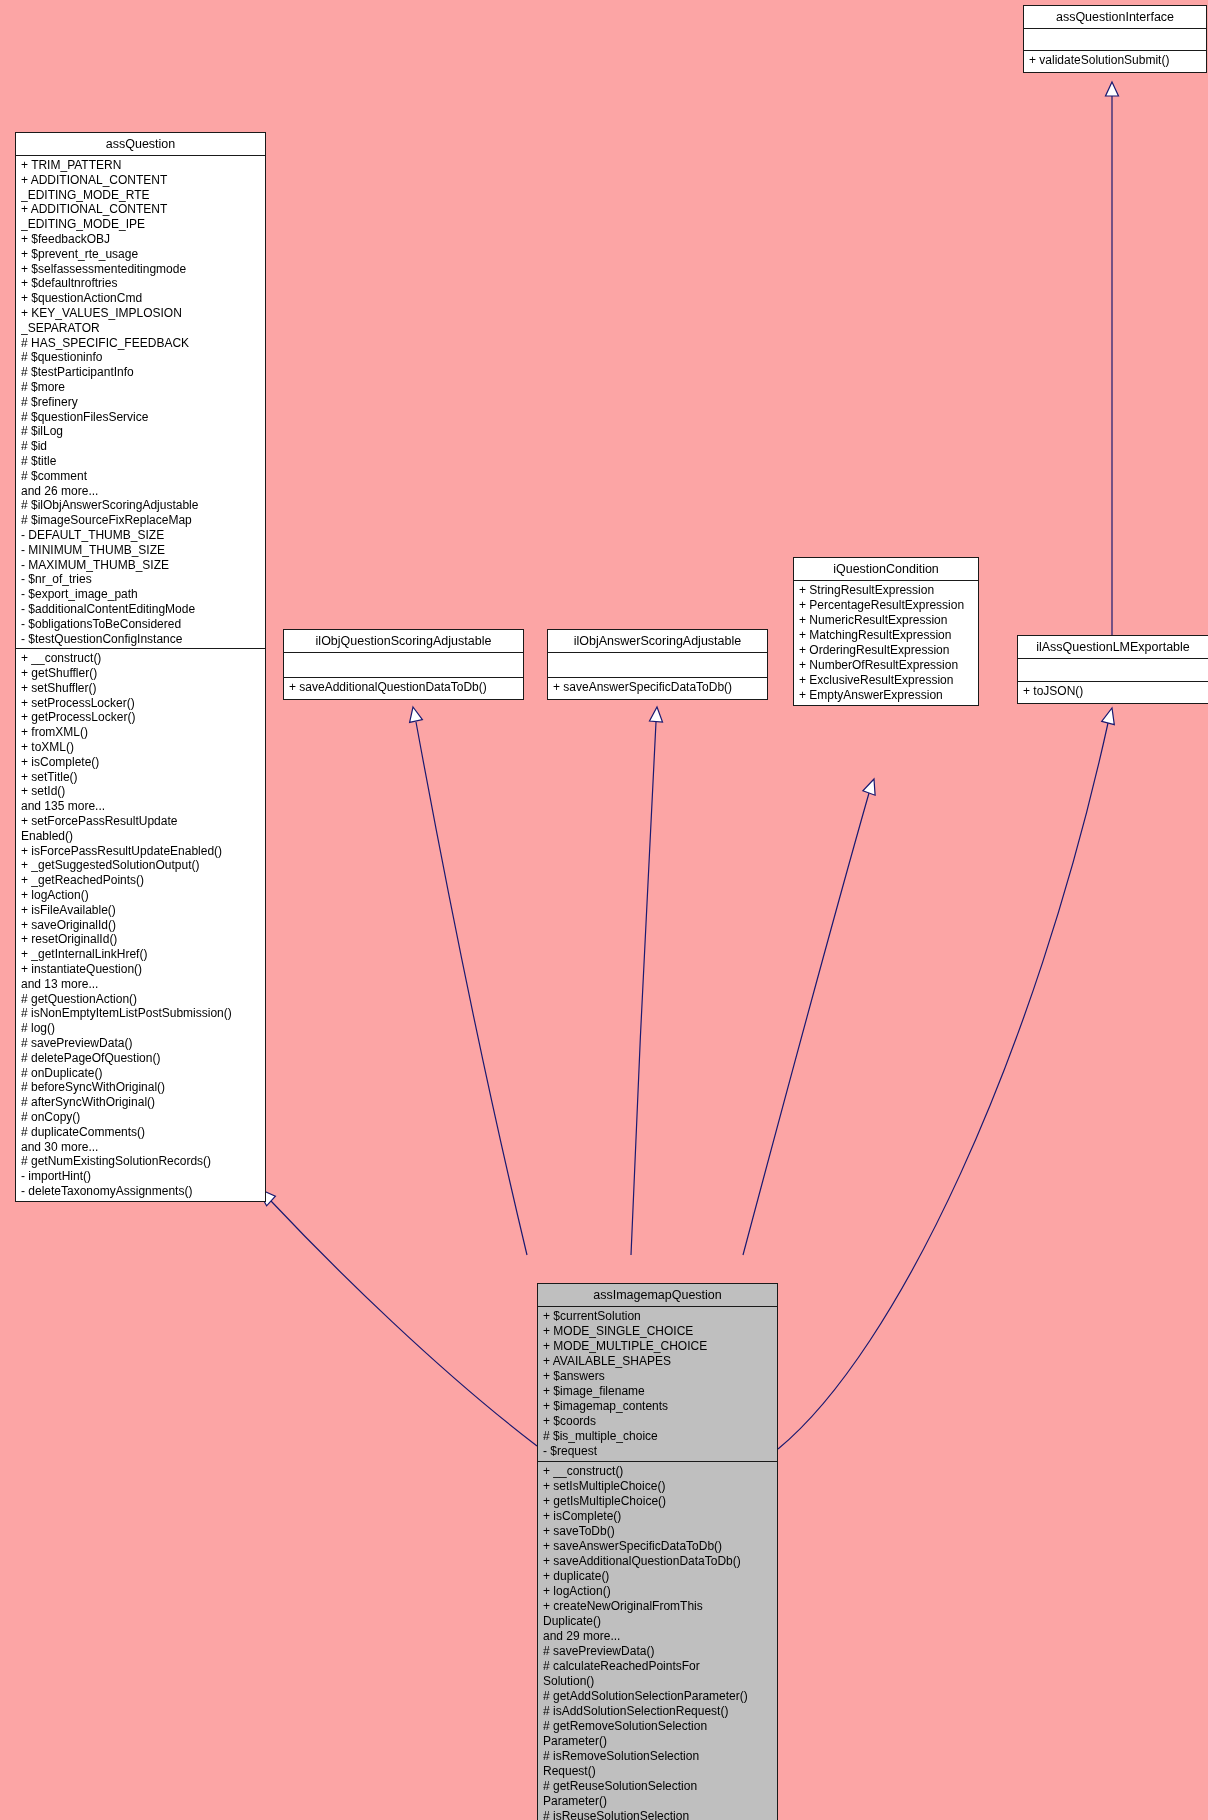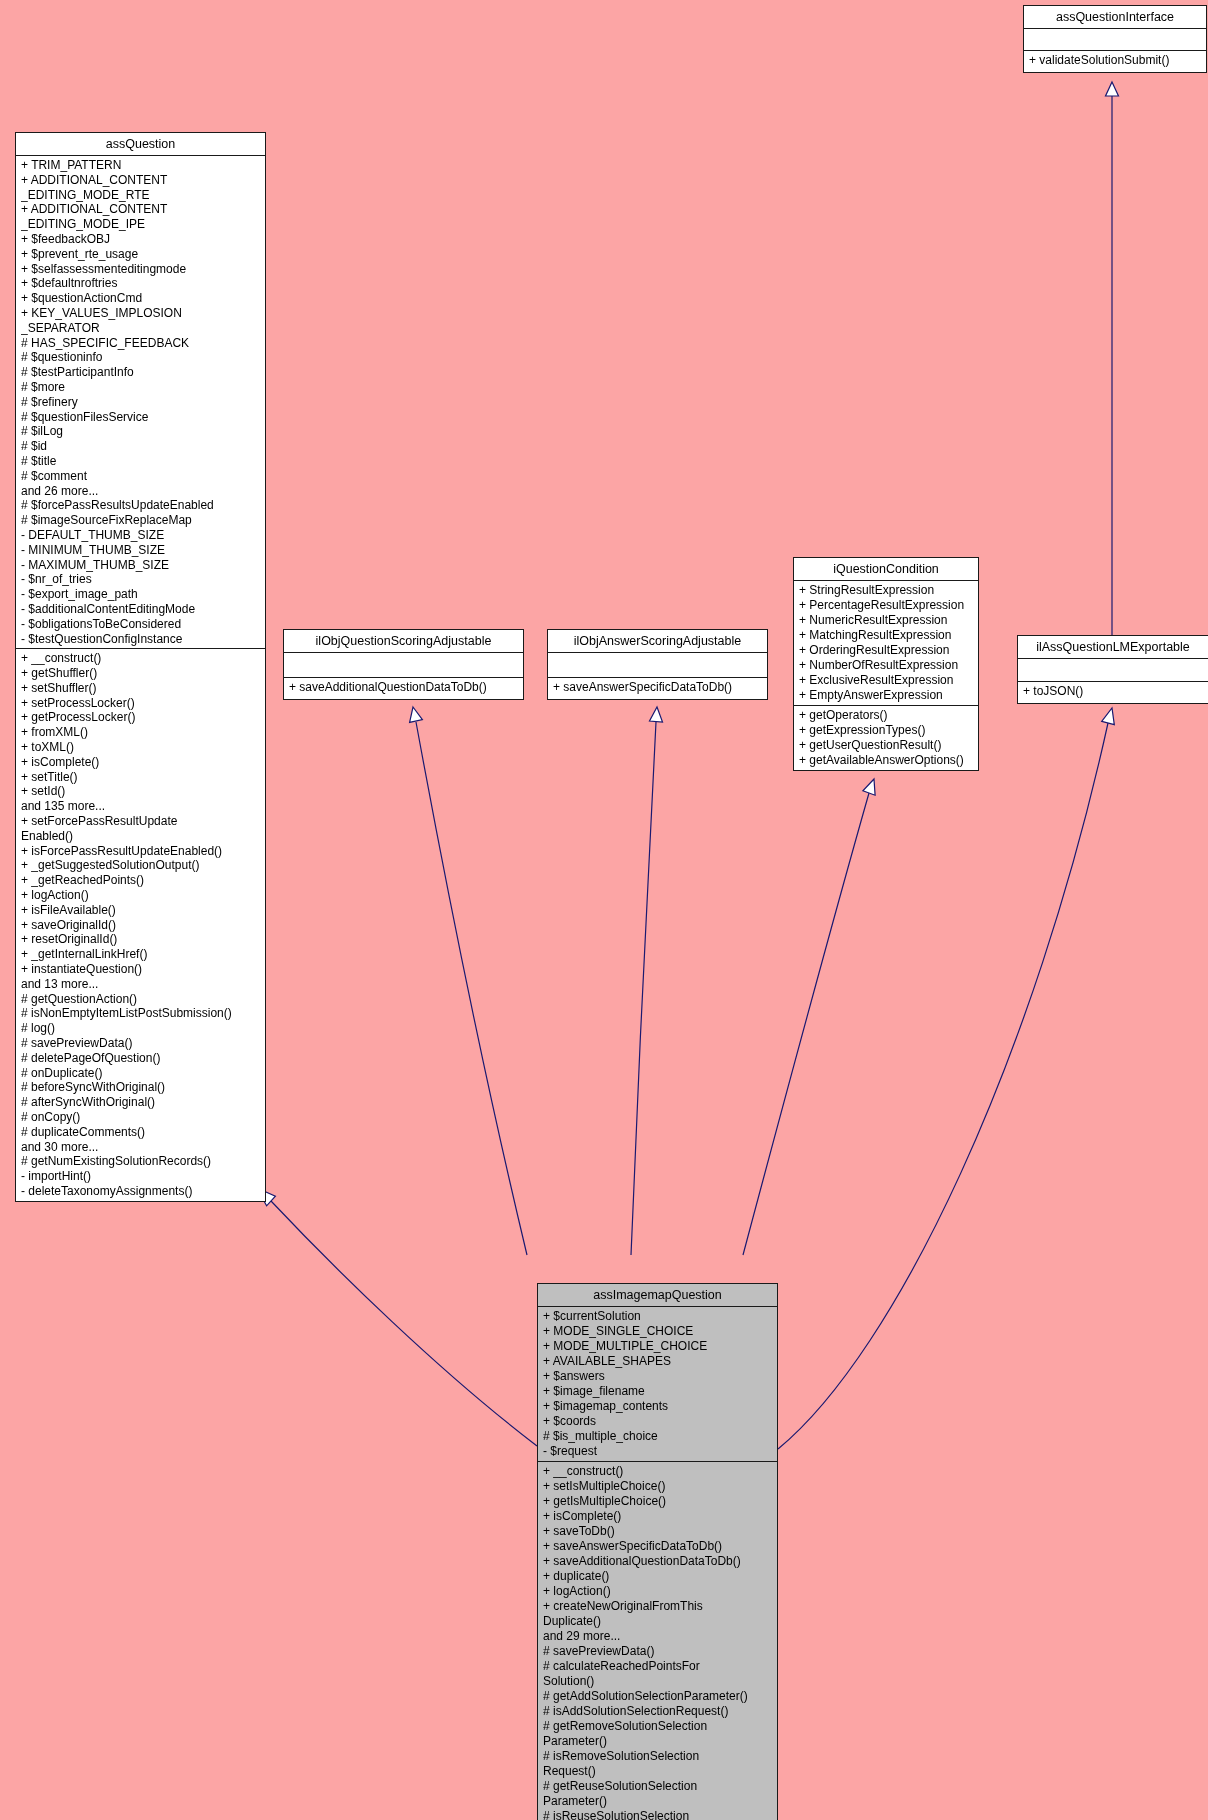--- a/index.html
+++ b/index.html
@@ -119,21 +119,21 @@
         <div class="m-line"># $questioninfo</div>
         <div class="m-line"># $testParticipantInfo</div>
         <div class="m-line"># $more</div>
         <div class="m-line"># $refinery</div>
         <div class="m-line"># $questionFilesService</div>
         <div class="m-line"># $ilLog</div>
         <div class="m-line"># $id</div>
         <div class="m-line"># $title</div>
         <div class="m-line"># $comment</div>
         <div class="m-line">and 26 more...</div>
-        <div class="m-line"># $forcePassResultsUpdateEnabled</div>
+        <div class="m-line"># $ilObjAnswerScoringAdjustable</div>
         <div class="m-line"># $imageSourceFixReplaceMap</div>
         <div class="m-line">- DEFAULT_THUMB_SIZE</div>
         <div class="m-line">- MINIMUM_THUMB_SIZE</div>
         <div class="m-line">- MAXIMUM_THUMB_SIZE</div>
         <div class="m-line">- $nr_of_tries</div>
         <div class="m-line">- $export_image_path</div>
         <div class="m-line">- $additionalContentEditingMode</div>
         <div class="m-line">- $obligationsToBeConsidered</div>
         <div class="m-line">- $testQuestionConfigInstance</div>
       </div>
@@ -199,26 +199,20 @@
     <div class="uml-section">
         <div class="m-line">+ StringResultExpression</div>
         <div class="m-line">+ PercentageResultExpression</div>
         <div class="m-line">+ NumericResultExpression</div>
         <div class="m-line">+ MatchingResultExpression</div>
         <div class="m-line">+ OrderingResultExpression</div>
         <div class="m-line">+ NumberOfResultExpression</div>
         <div class="m-line">+ ExclusiveResultExpression</div>
         <div class="m-line">+ EmptyAnswerExpression</div>
       </div>
-    <div class="uml-section">
-        <div class="m-line">+ getOperators()</div>
-        <div class="m-line">+ getExpressionTypes()</div>
-        <div class="m-line">+ getUserQuestionResult()</div>
-        <div class="m-line">+ getAvailableAnswerOptions()</div>
-      </div>
   </div>
 
   <div class="uml-box" id="box-lmExportable" style="left:1017px; top:635px; width:192px;">
     <div class="uml-title">ilAssQuestionLMExportable</div>
     <div class="uml-section" style="min-height:18px;"></div>
     <div class="uml-section">
         <div class="m-line">+ toJSON()</div>
       </div>
   </div>
 

